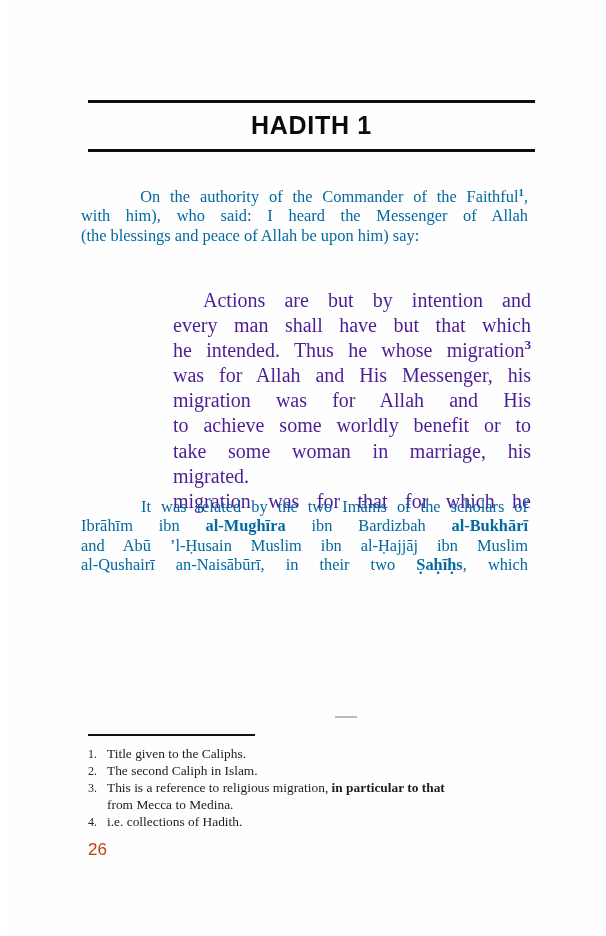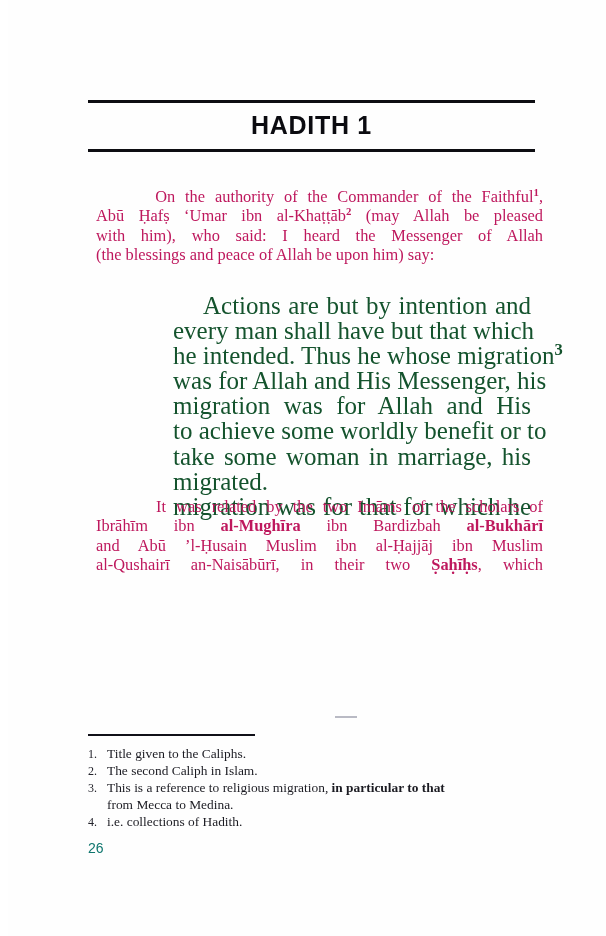--- a/index.html
+++ b/index.html
@@ -46,27 +46,27 @@
     font-size: 25px;
     letter-spacing: 0.7px;
     text-align: center;
     margin: 8px 0 9px 0;
     color: #0b0b10;
   }
 
   
   .body-text {
     position: absolute;
-    left: 88px;
+    left: 73px;
     width: 447px;
     font-size: 16.4px;
     line-height: 19.4px;
     text-align: justify;
     text-justify: inter-word;
-    color: #be185d;
+    color: #0369a1;
   }
   .para-intro { top: 187px; }
   .para-attrib { top: 497px; }
 
   
   .jline {
     display: block;
     text-align: justify;
     text-align-last: justify;
     white-space: nowrap;
@@ -82,23 +82,23 @@
     font-weight: bold;
     line-height: 0;
   }
 
   
   .quote-block {
     position: absolute;
     left: 125px;
     top: 268px;
     width: 358px;
-    font-size: 25px;
+    font-size: 20px;
     line-height: 25.1px;
-    color: #14532d;
+    color: #4c1d95;
   }
   .quote-block .qline {
     display: block;
     text-align: justify;
     text-align-last: justify;
     white-space: nowrap;
   }
   .quote-block .qline.first {
     text-indent: 30px;
   }
@@ -149,38 +149,37 @@
   .fn-cont {
     padding-left: 19px;
   }
 
   
   .page-number {
     position: absolute;
     left: 80px;
     top: 840px;
     font-family: "Liberation Sans", "DejaVu Sans", sans-serif;
-    font-size: 14px;
-    color: #0f766e;
+    font-size: 17px;
+    color: #c2410c;
   }
 </style>
 </head>
 <body>
 
 <div class="page">
 
   <div class="heading-block">
     <div class="rule"></div>
     <h1 class="chapter-title">HADITH 1</h1>
     <div class="rule bottom"></div>
   </div>
 
   <div class="body-text para-intro">
     <span class="jline">&nbsp;&nbsp;&nbsp;&nbsp;&nbsp;&nbsp;<span>On the authority of the Commander of the Faithful</span><sup>1</sup><span>,</span></span>
-    <span class="jline"><span>Abū Ḥafṣ ‘Umar ibn al-Khaṭṭāb</span><sup>2</sup><span> (may Allah be pleased</span></span>
     <span class="jline">with him), who said: I heard the Messenger of Allah</span>
     <span class="jline last">(the blessings and peace of Allah be upon him) say:</span>
   </div>
 
   <blockquote class="quote-block">
     <span class="qline first">Actions are but by intention and</span>
     <span class="qline">every man shall have but that which</span>
     <span class="qline"><span>he intended. Thus he whose migration</span><sup>3</sup></span>
     <span class="qline">was for Allah and His Messenger, his</span>
     <span class="qline">migration was for Allah and His</span>

